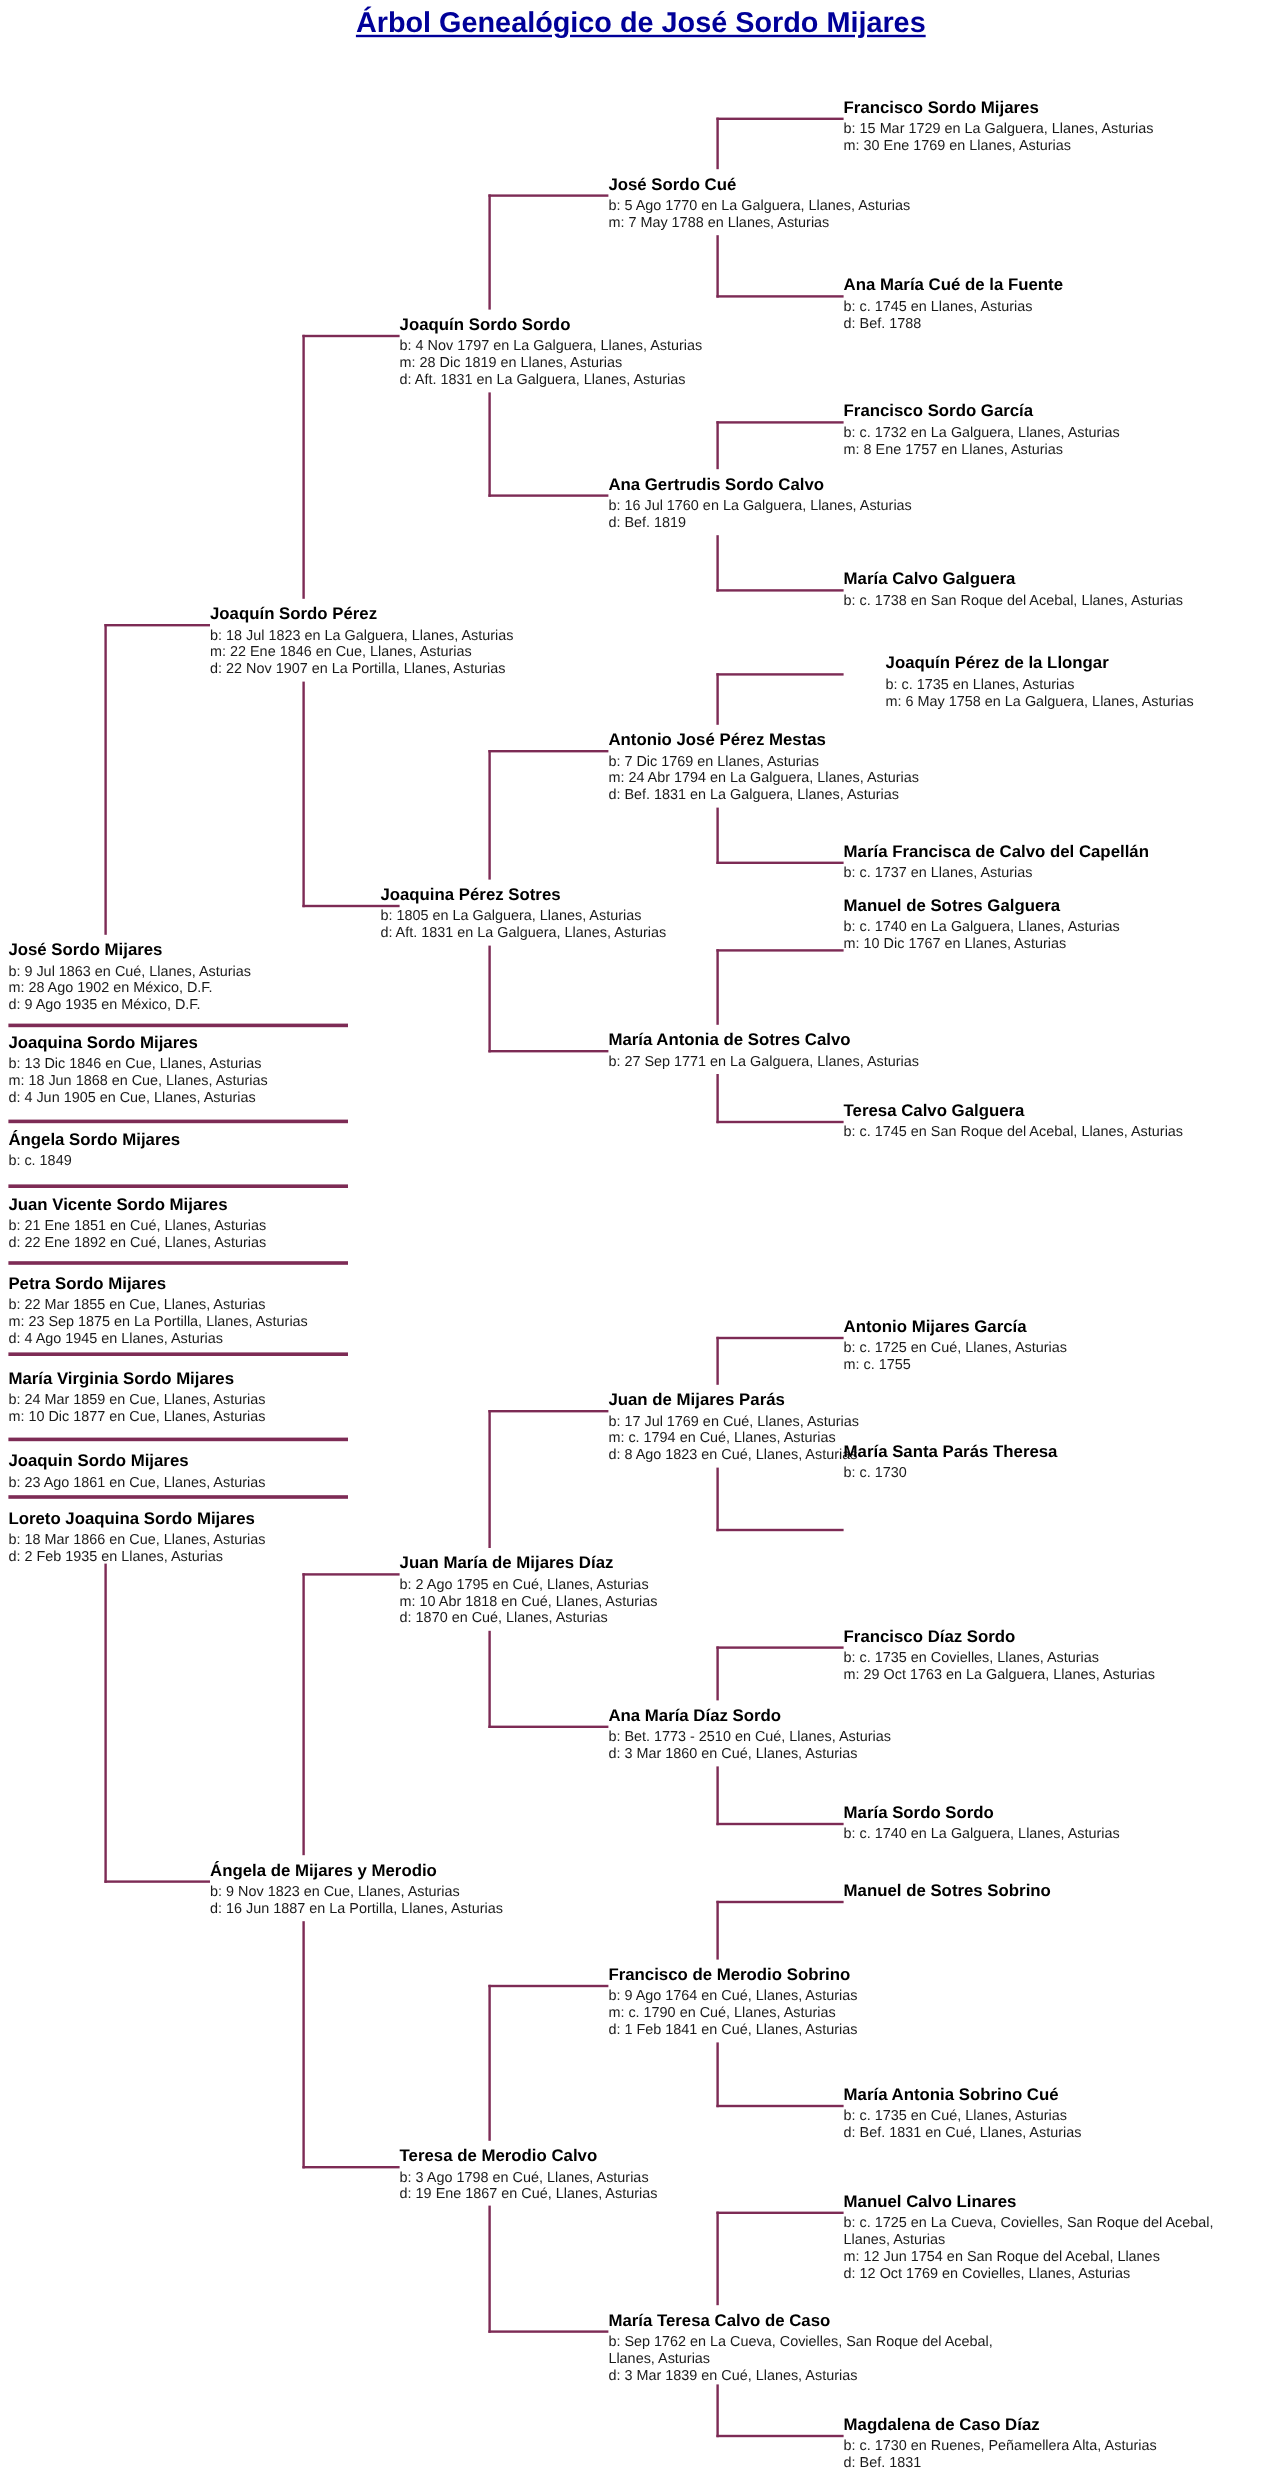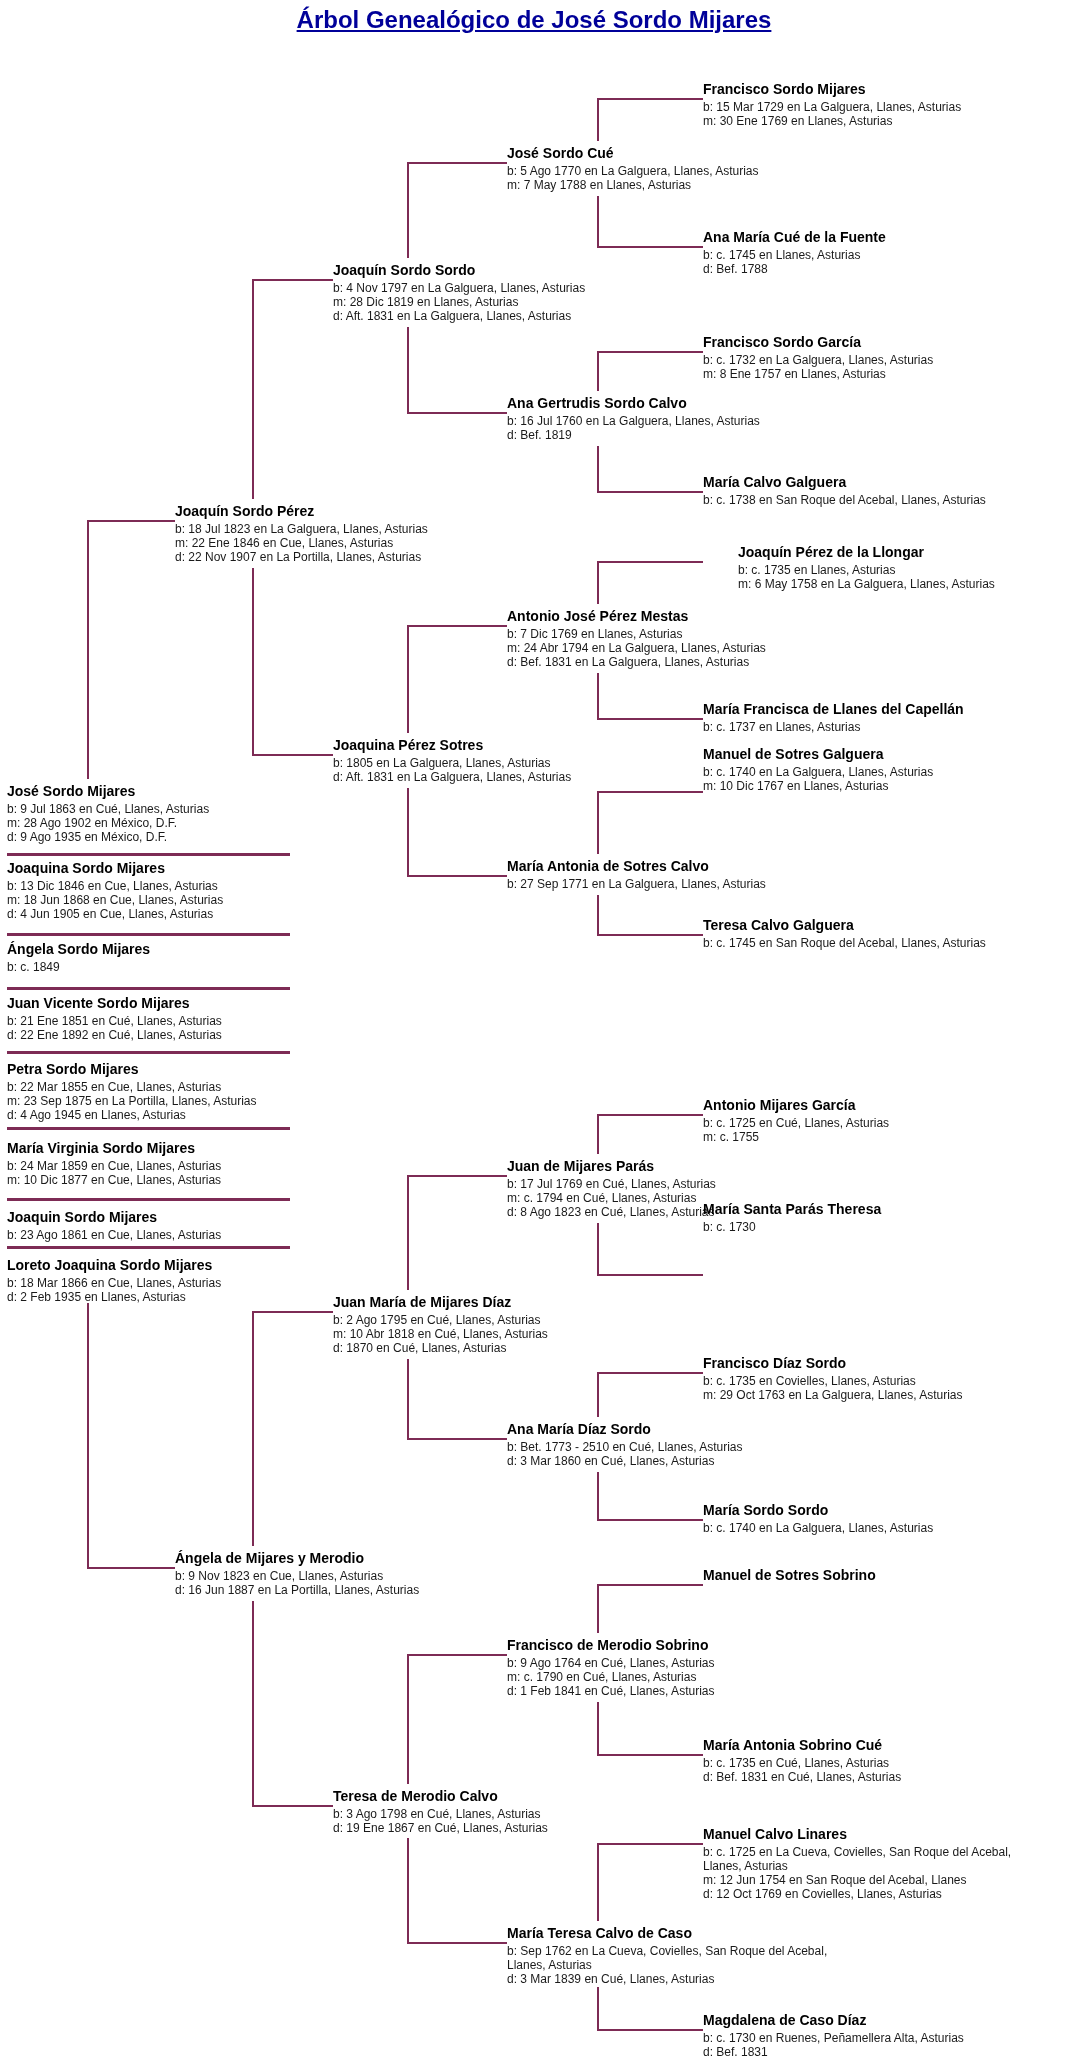--- a/index.html
+++ b/index.html
@@ -111,26 +111,26 @@
     </div>
   <div class="person" style="left:507px;top:608px">
       <div class="pname">Antonio José Pérez Mestas</div>
       <div class="pdetails">
         <div class="dline">b: 7 Dic 1769 en Llanes, Asturias</div>
         <div class="dline">m: 24 Abr 1794 en La Galguera, Llanes, Asturias</div>
         <div class="dline">d: Bef. 1831 en La Galguera, Llanes, Asturias</div>
       </div>
     </div>
   <div class="person" style="left:703px;top:701px">
-      <div class="pname">María Francisca de Llanes del Capellán</div>
+      <div class="pname">María Francisca de Calvo del Capellán</div>
       <div class="pdetails">
         <div class="dline">b: c. 1737 en Llanes, Asturias</div>
       </div>
     </div>
-  <div class="person" style="left:333px;top:737px">
+  <div class="person" style="left:317px;top:737px">
       <div class="pname">Joaquina Pérez Sotres</div>
       <div class="pdetails">
         <div class="dline">b: 1805 en La Galguera, Llanes, Asturias</div>
         <div class="dline">d: Aft. 1831 en La Galguera, Llanes, Asturias</div>
       </div>
     </div>
   <div class="person" style="left:703px;top:746px">
       <div class="pname">Manuel de Sotres Galguera</div>
       <div class="pdetails">
         <div class="dline">b: c. 1740 en La Galguera, Llanes, Asturias</div>

